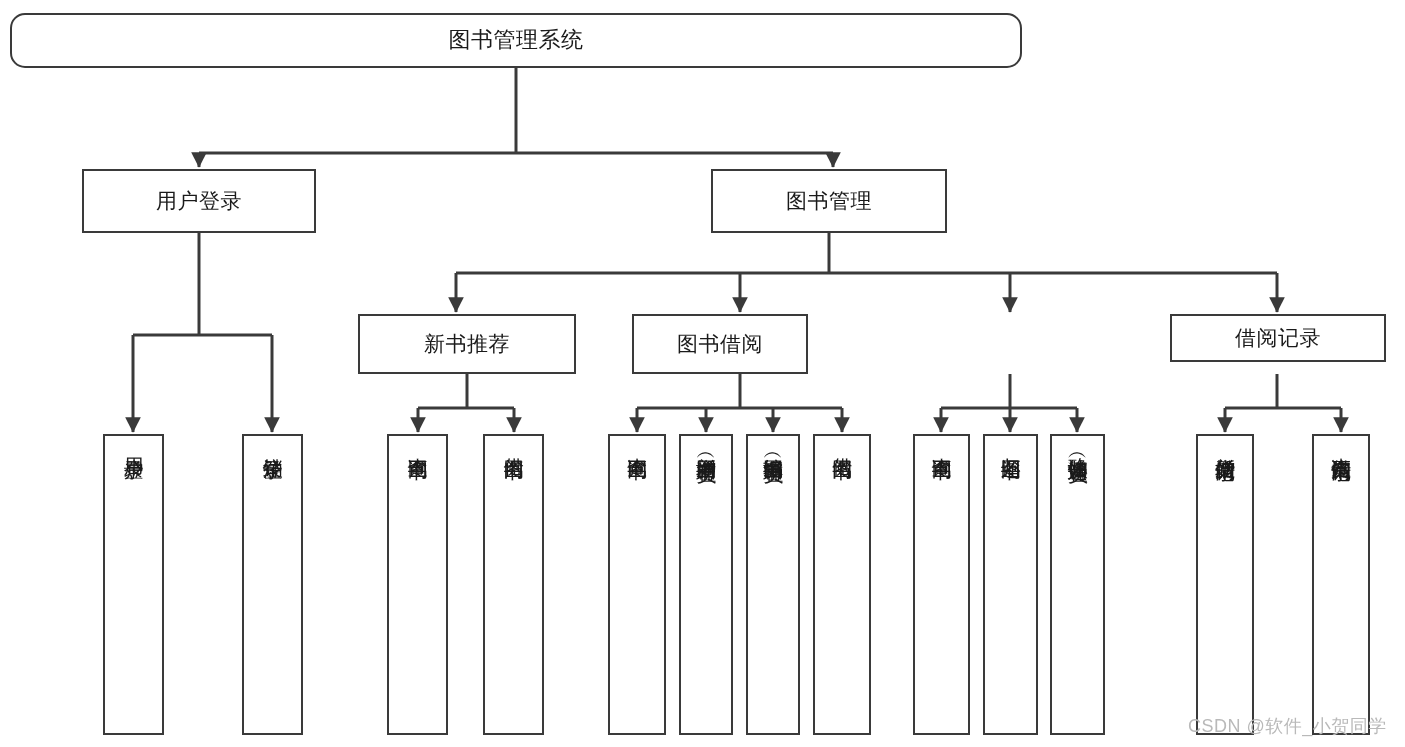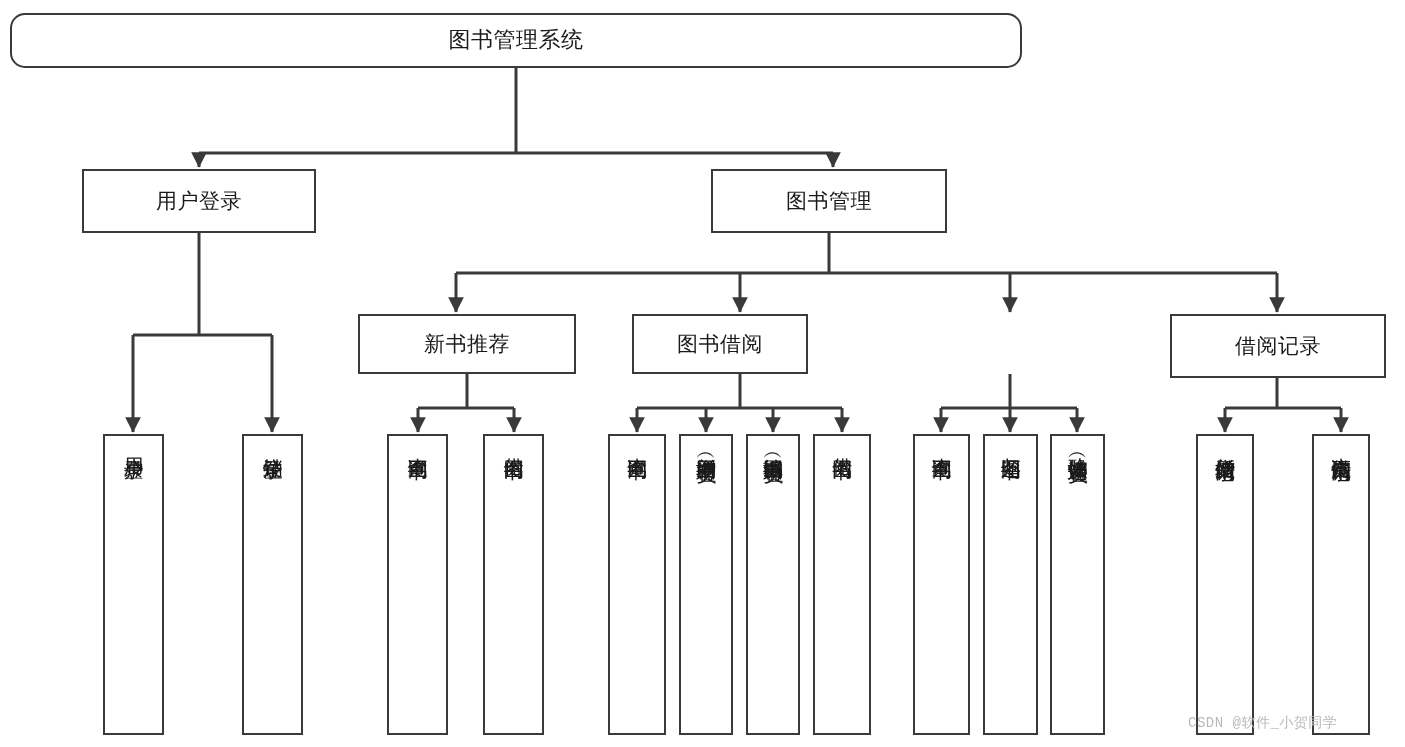--- a/index.html
+++ b/index.html
@@ -57,25 +57,24 @@
     font-size: 20px;
     line-height: 1.18;
     letter-spacing: 1px;
     white-space: nowrap;
     margin: 0 auto;
   }
   .watermark {
     position: absolute;
     left: 1188px;
     top: 714px;
-    font-size: 14px;
+    font-size: 18px;
     color: #b9b9b9;
     white-space: nowrap;
     letter-spacing: 0.5px;
-    font-family: Liberation Mono, monospace;
   }
 </style>
 </head>
 <body>
 
 <div id="canvas">
 
   <svg id="edges" viewBox="0 0 1405 747" xmlns="http://www.w3.org/2000/svg">
     <defs>
       <marker id="arrow" viewBox="0 0 10 10" refX="9.5" refY="5" markerWidth="5.2" markerHeight="5.2" orient="auto-start-reverse">
@@ -137,21 +136,21 @@
   <div class="node horiz" style="left:711px; top:169px; width:236px; height:64px;">
     <span class="label">图书管理</span>
   </div>
 
   <div class="node horiz" style="left:358px; top:314px; width:218px; height:60px;">
     <span class="label">新书推荐</span>
   </div>
   <div class="node horiz" style="left:632px; top:314px; width:176px; height:60px;">
     <span class="label">图书借阅</span>
   </div>
-  <div class="node horiz" style="left:1170px; top:314px; width:216px; height:64px;">
+  <div class="node horiz" style="left:1170px; top:314px; width:216px; height:48px;">
     <span class="label">借阅记录</span>
   </div>
 
   <div class="node vert" style="left:103px; top:434px; width:61px; height:301px;">
     <span class="label">用户登录</span>
   </div>
   <div class="node vert" style="left:242px; top:434px; width:61px; height:301px;">
     <span class="label">注销登录</span>
   </div>
   <div class="node vert" style="left:387px; top:434px; width:61px; height:301px;">

